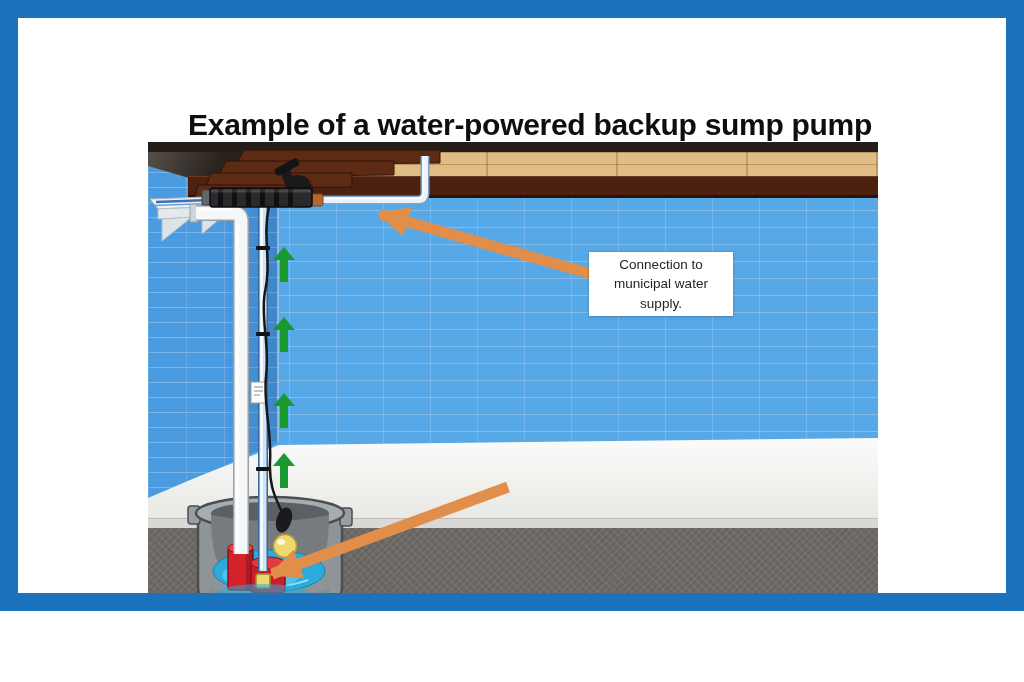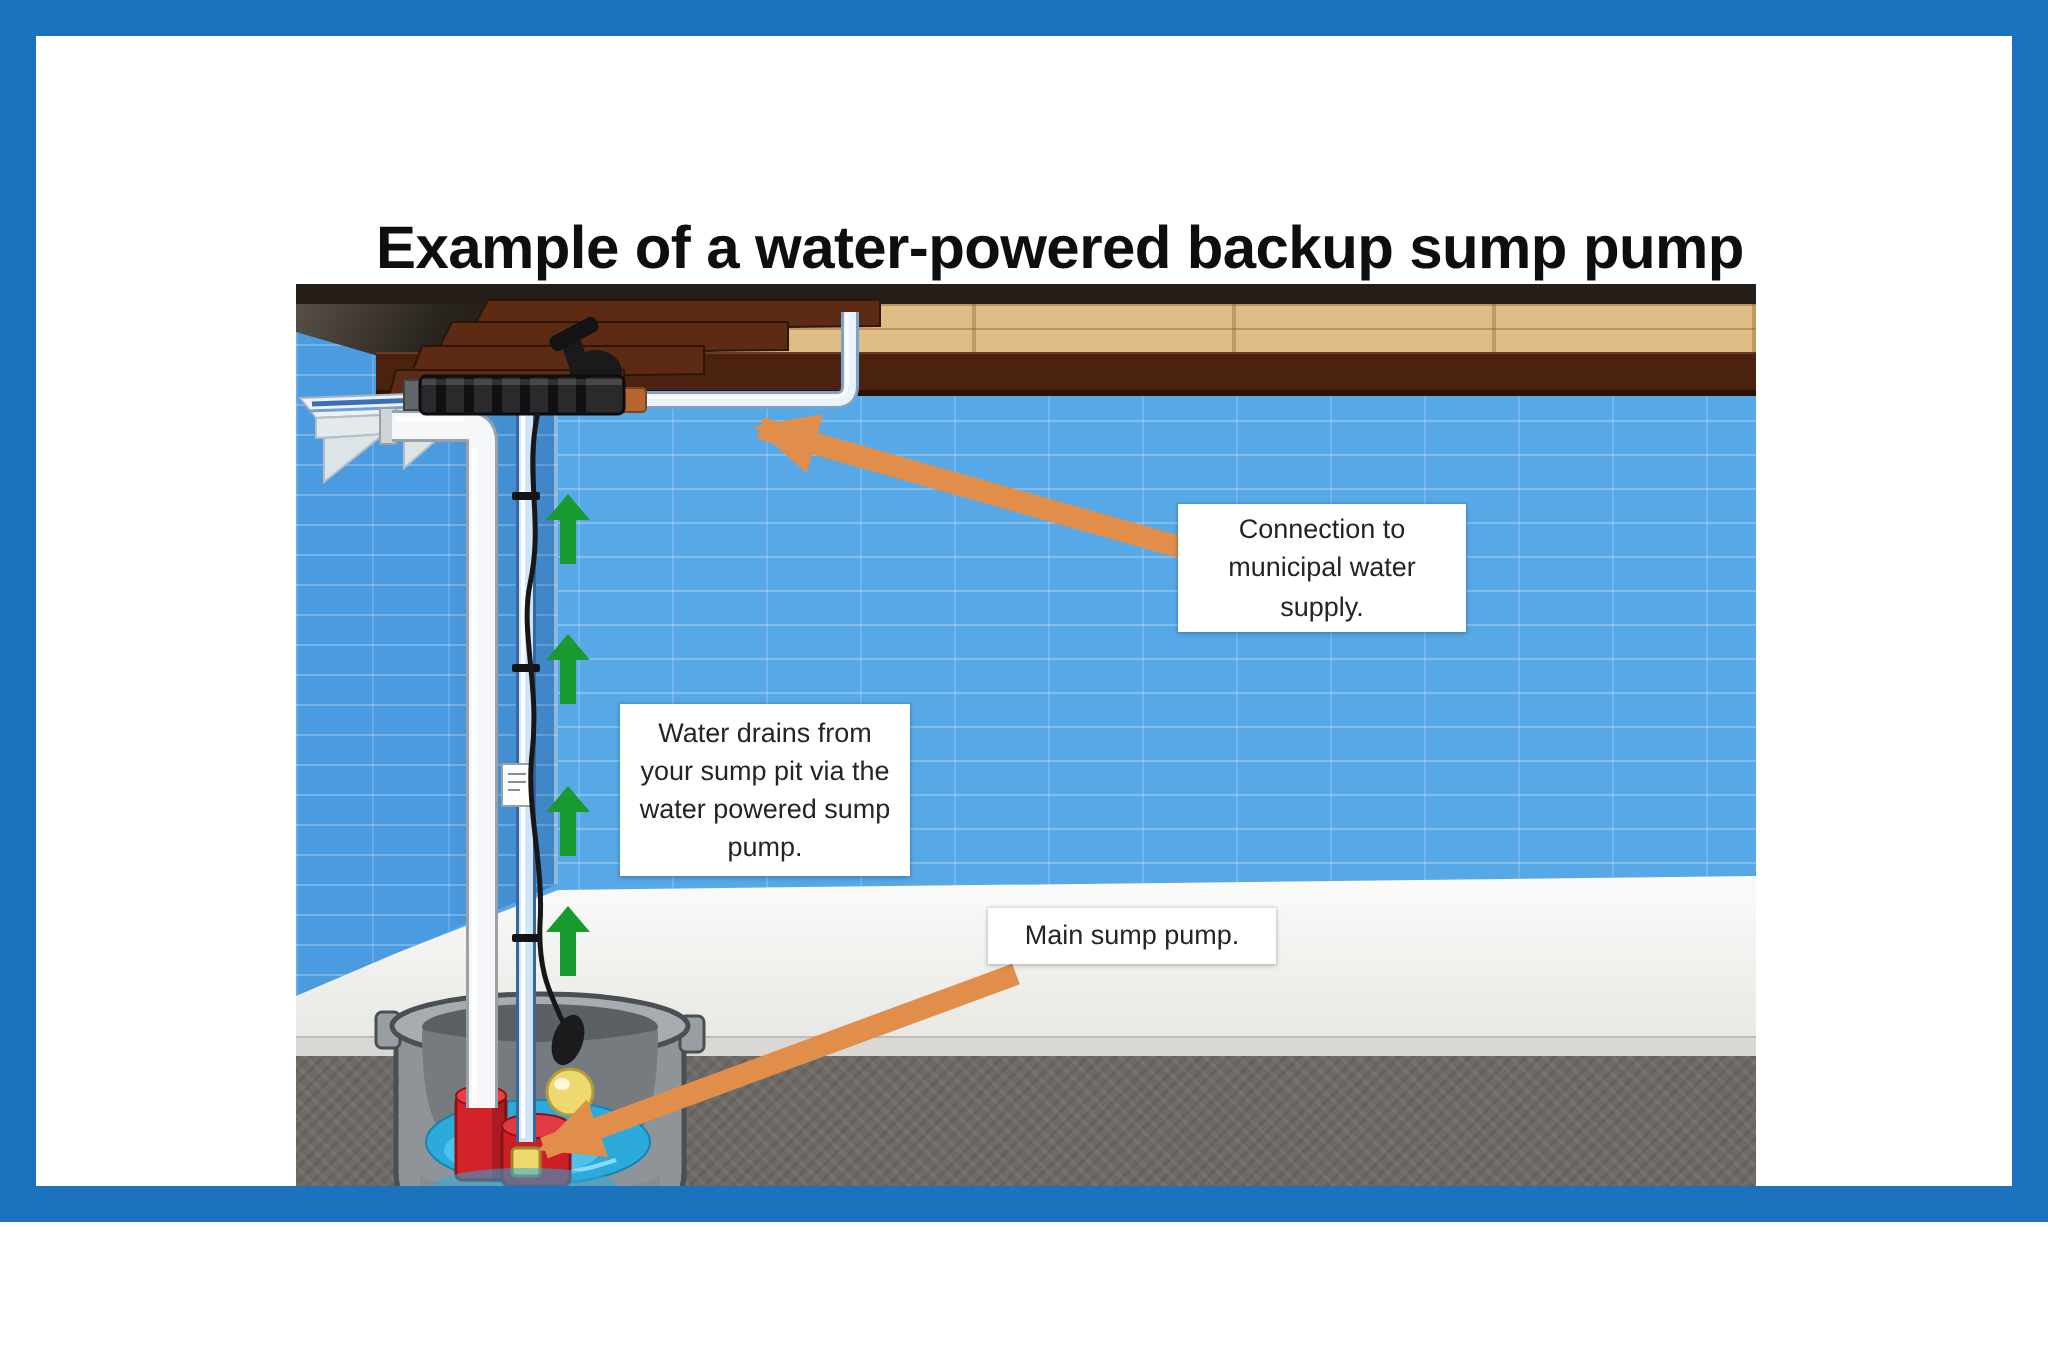--- a/index.html
+++ b/index.html
@@ -208,16 +208,14 @@
         <path d="M136,311 l-11,13 h7 v22 h8 v-22 h7 Z"></path>
       </g>
 
       <g style="stroke:var(--arrow-orange,#e08e4a)" stroke-width="11" fill="none">
         <path d="M447,133 L232,72" marker-end="url(#ah)"></path>
         <path d="M360,345 L124,432" marker-end="url(#ah)"></path>
       </g>
     </svg>
 
     <div class="callout municipal">Connection to municipal water supply.</div>
-    <div class="callout drain">Water drains from your sump pit via the water powered sump pump.</div>
-    <div class="callout mainpump">Main sump pump.</div>
   </div>
 </div>
 
 </body></html>

